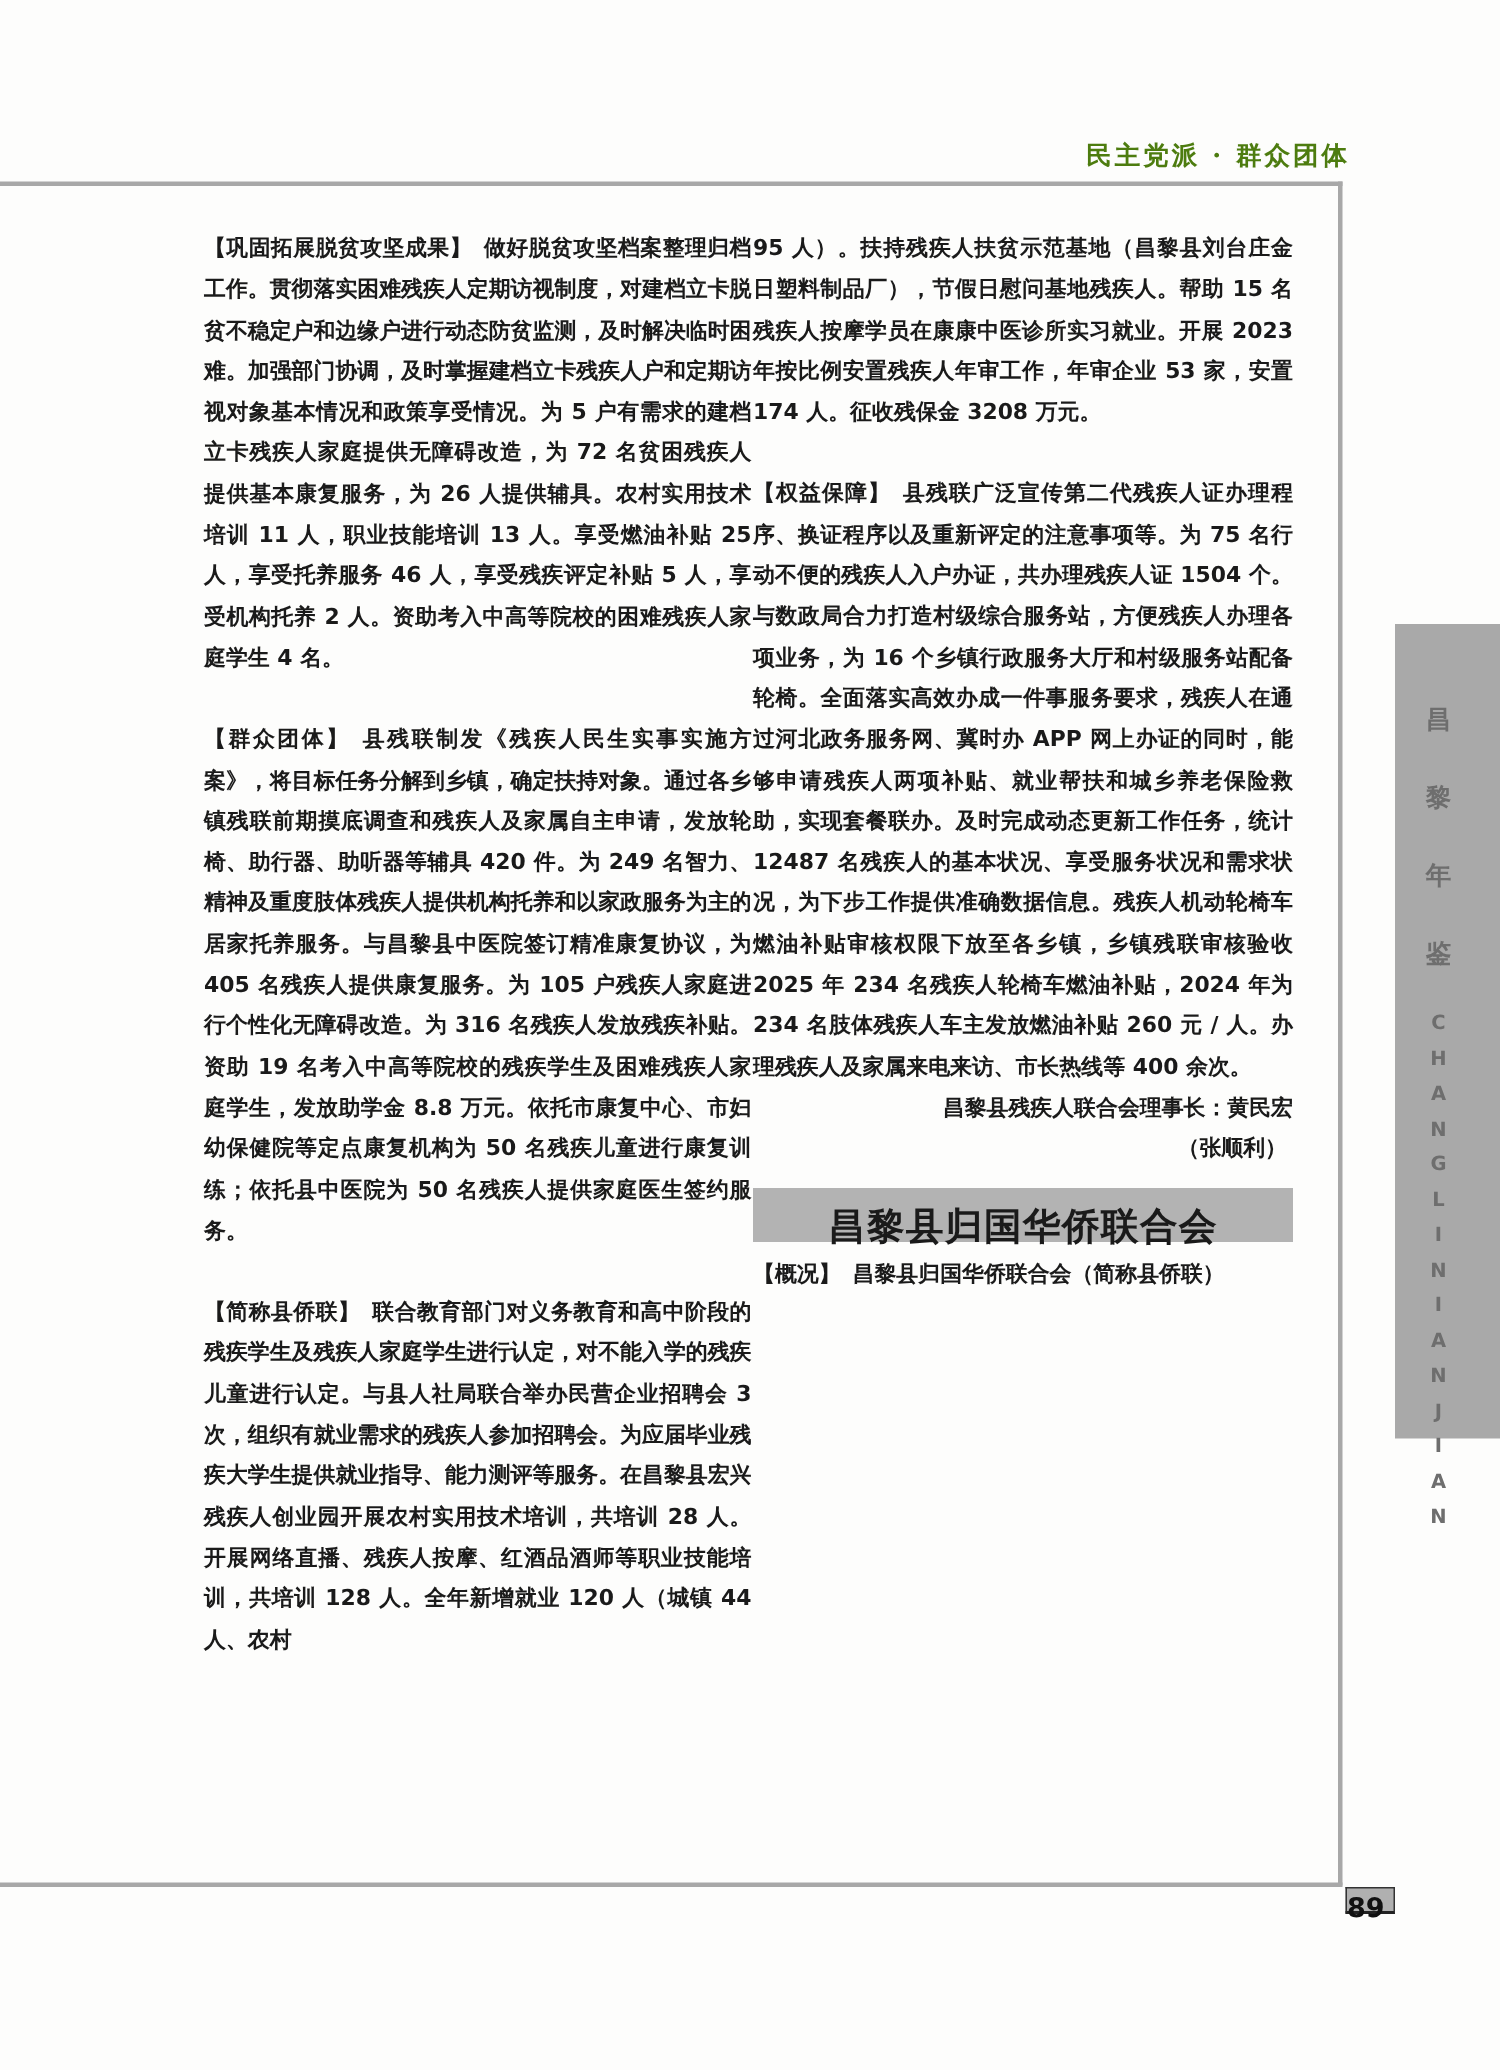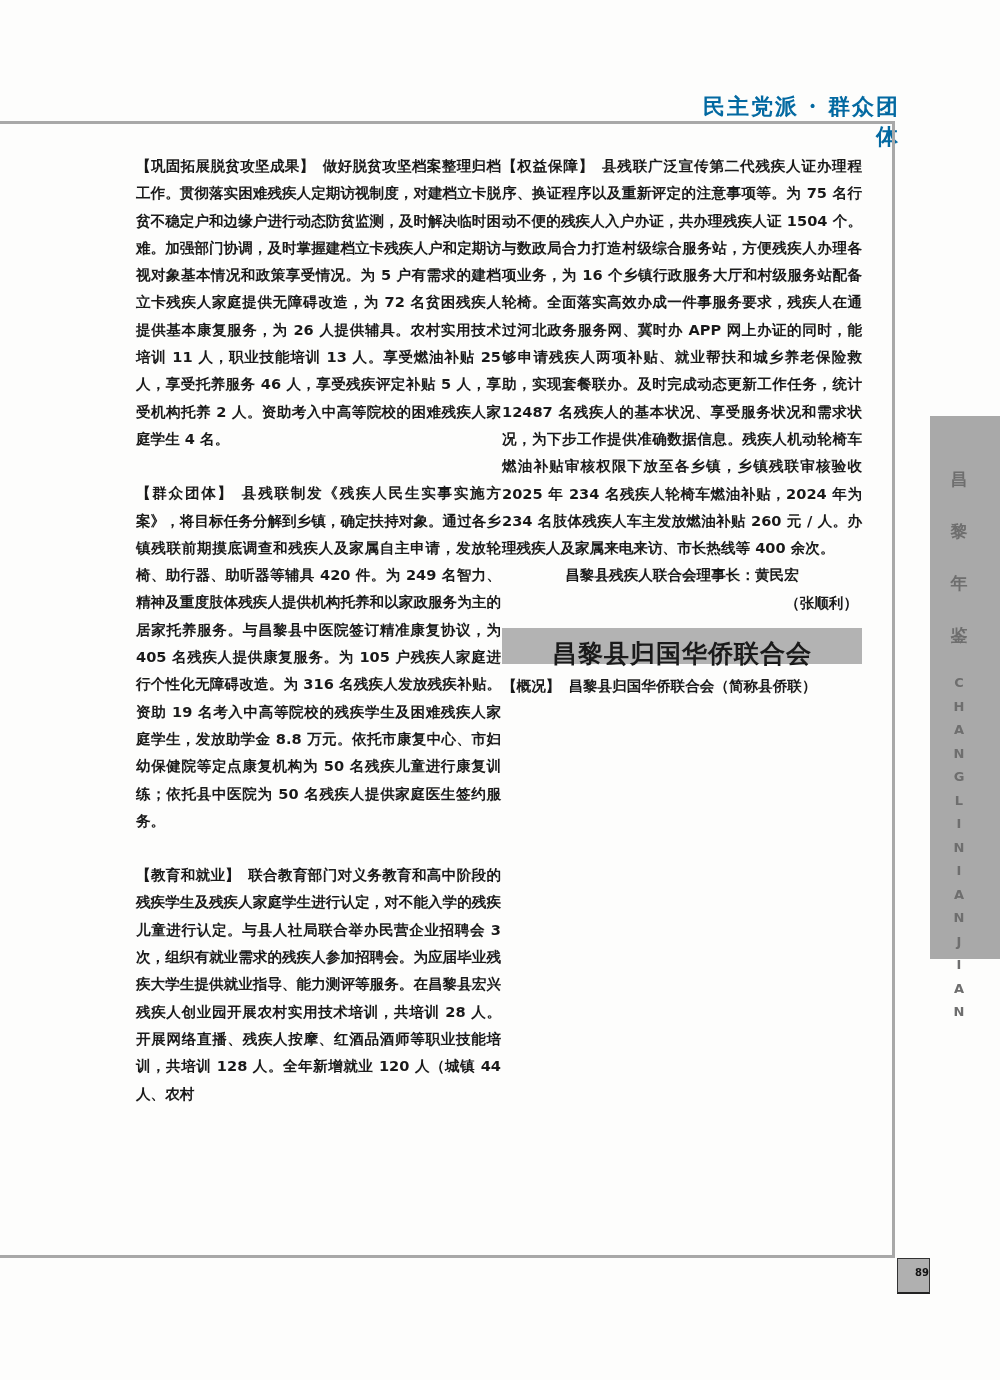--- a/index.html
+++ b/index.html
@@ -4,80 +4,81 @@
 <style>
   html, body { margin: 0; padding: 0; }
   body {
     width: 1000px; height: 1380px; position: relative; overflow: hidden;
     background: #fdfdfc;
     font-family: "DejaVu Sans", "Liberation Sans", sans-serif;
     color: #1a1a1a;
   }
   .running-head {
     position: absolute; left: 700px; top: 92px; width: 200px;
-    text-align: right; font-size: 22px; font-weight: bold;
-    letter-spacing: 2px; font-family: "DejaVu Serif", serif; color: #0369a1;
+    text-align: right; font-size: 17px; font-weight: bold;
+    letter-spacing: 2px; font-family: "DejaVu Serif", serif; color: #4d7c0f;
   }
   .frame-top { position: absolute; left: 0; top: 121px; width: 895px; height: 3px; background: #a8a8a8; }
   .frame-right { position: absolute; left: 892px; top: 121px; width: 3px; height: 1136px; background: #a8a8a8; }
   .frame-bottom { position: absolute; left: 0; top: 1255px; width: 895px; height: 3px; background: #a8a8a8; }
 
   .col { position: absolute; top: 152px; font-size: 14.6px; line-height: 27.3px; font-weight: bold; text-align: justify; }
   .col-left { left: 88px; width: 365px; margin-left: 48px; }
   .col-right { left: 502px; width: 360px; }
   .para { margin: 0 0 27px 0; text-indent: 0; }
   .sect-title { font-weight: bold; margin-right: 8px; }
 
-  .signature { text-align: center; margin: 0; }
+  .signature { text-align: right; margin: 0; }
   .author { text-align: right; margin: 0 4px 12px 0; }
 
   .org-banner {
     background: #b3b3b3; height: 36px; line-height: 52px; text-align: center;
     font-size: 25px; font-weight: bold; letter-spacing: 1px; color: #1a1a1a;
     margin: 0 0 8px 0;
   }
 
   .side-tab {
     position: absolute; left: 930px; top: 416px; width: 70px; height: 543px;
     background: #a9a9a9;
   }
   .side-tab .cn { position: absolute; left: 0; width: 58px; text-align: center; font-size: 17px; font-weight: bold; color: #6e6e6e; }
   .side-tab .en {
     position: absolute; left: 0; width: 58px; top: 255px; text-align: center;
     font-size: 13px; font-weight: bold; color: #6e6e6e; line-height: 23.5px;
   }
 
   .page-number {
-    position: absolute; left: 897px; top: 1258px; width: 33px; height: 36px;
+    position: absolute; left: 897px; top: 1258px; width: 33px; height: 18px;
     background: #b0b0b0; border: 1px solid #333; box-sizing: border-box;
     border-bottom: 2px solid #222;
-    text-align: right; line-height: 27px; font-size: 10px; font-weight: bold; color: #111;
+    text-align: left; line-height: 27px; font-size: 18px; font-weight: bold; color: #111;
   }
 </style>
 </head>
 <body>
 
 <div class="running-head">民主党派 · 群众团体</div>
 <div class="frame-top"></div>
 <div class="frame-right"></div>
 <div class="frame-bottom"></div>
 
 <div class="col col-left">
   <p class="para">
     <span class="sect-title">【巩固拓展脱贫攻坚成果】</span><span>做好脱贫攻坚档案整理归档工作。贯彻落实困难残疾人定期访视制度，对建档立卡脱贫不稳定户和边缘户进行动态防贫监测，及时解决临时困难。加强部门协调，及时掌握建档立卡残疾人户和定期访视对象基本情况和政策享受情况。为 5 户有需求的建档立卡残疾人家庭提供无障碍改造，为 72 名贫困残疾人提供基本康复服务，为 26 人提供辅具。农村实用技术培训 11 人，职业技能培训 13 人。享受燃油补贴 25 人，享受托养服务 46 人，享受残疾评定补贴 5 人，享受机构托养 2 人。资助考入中高等院校的困难残疾人家庭学生 4 名。</span>
   </p>
   <p class="para">
     <span class="sect-title">【群众团体】</span><span>县残联制发《残疾人民生实事实施方案》，将目标任务分解到乡镇，确定扶持对象。通过各乡镇残联前期摸底调查和残疾人及家属自主申请，发放轮椅、助行器、助听器等辅具 420 件。为 249 名智力、精神及重度肢体残疾人提供机构托养和以家政服务为主的居家托养服务。与昌黎县中医院签订精准康复协议，为 405 名残疾人提供康复服务。为 105 户残疾人家庭进行个性化无障碍改造。为 316 名残疾人发放残疾补贴。资助 19 名考入中高等院校的残疾学生及困难残疾人家庭学生，发放助学金 8.8 万元。依托市康复中心、市妇幼保健院等定点康复机构为 50 名残疾儿童进行康复训练；依托县中医院为 50 名残疾人提供家庭医生签约服务。</span>
   </p>
   <p class="para">
-    <span class="sect-title">【教育和就业】</span><span>联合教育部门对义务教育和高中阶段的残疾学生及残疾人家庭学生进行认定，对不能入学的残疾儿童进行认定。与县人社局联合举办民营企业招聘会 3 次，组织有就业需求的残疾人参加招聘会。为应届毕业残疾大学生提供就业指导、能力测评等服务。在昌黎县宏兴残疾人创业园开展农村实用技术培训，共培训 28 人。开展网络直播、残疾人按摩、红酒品酒师等职业技能培训，共培训 128 人。全年新增就业 120 人（城镇 44 人、农村</span>
+    <span class="sect-title">【简称县侨联】</span><span>联合教育部门对义务教育和高中阶段的残疾学生及残疾人家庭学生进行认定，对不能入学的残疾儿童进行认定。与县人社局联合举办民营企业招聘会 3 次，组织有就业需求的残疾人参加招聘会。为应届毕业残疾大学生提供就业指导、能力测评等服务。在昌黎县宏兴残疾人创业园开展农村实用技术培训，共培训 28 人。开展网络直播、残疾人按摩、红酒品酒师等职业技能培训，共培训 128 人。全年新增就业 120 人（城镇 44 人、农村</span>
   </p>
 </div>
 
 <div class="col col-right">
+  <p class="para">95 人）。扶持残疾人扶贫示范基地（昌黎县刘台庄金日塑料制品厂），节假日慰问基地残疾人。帮助 15 名残疾人按摩学员在康康中医诊所实习就业。开展 2023 年按比例安置残疾人年审工作，年审企业 53 家，安置 174 人。征收残保金 3208 万元。</p>
   <p class="para" style="margin-bottom:0">
     <span class="sect-title">【权益保障】</span><span>县残联广泛宣传第二代残疾人证办理程序、换证程序以及重新评定的注意事项等。为 75 名行动不便的残疾人入户办证，共办理残疾人证 1504 个。与数政局合力打造村级综合服务站，方便残疾人办理各项业务，为 16 个乡镇行政服务大厅和村级服务站配备轮椅。全面落实高效办成一件事服务要求，残疾人在通过河北政务服务网、冀时办 APP 网上办证的同时，能够申请残疾人两项补贴、就业帮扶和城乡养老保险救助，实现套餐联办。及时完成动态更新工作任务，统计 12487 名残疾人的基本状况、享受服务状况和需求状况，为下步工作提供准确数据信息。残疾人机动轮椅车燃油补贴审核权限下放至各乡镇，乡镇残联审核验收 2025 年 234 名残疾人轮椅车燃油补贴，2024 年为 234 名肢体残疾人车主发放燃油补贴 260 元 / 人。办理残疾人及家属来电来访、市长热线等 400 余次。</span>
   </p>
   <p class="signature">昌黎县残疾人联合会理事长：黄民宏</p>
   <p class="author">（张顺利）</p>
   <div class="org-banner">昌黎县归国华侨联合会</div>
   <p class="para" style="margin:0">
     <span class="sect-title">【概况】</span><span>昌黎县归国华侨联合会（简称县侨联）</span>
   </p>
 </div>

